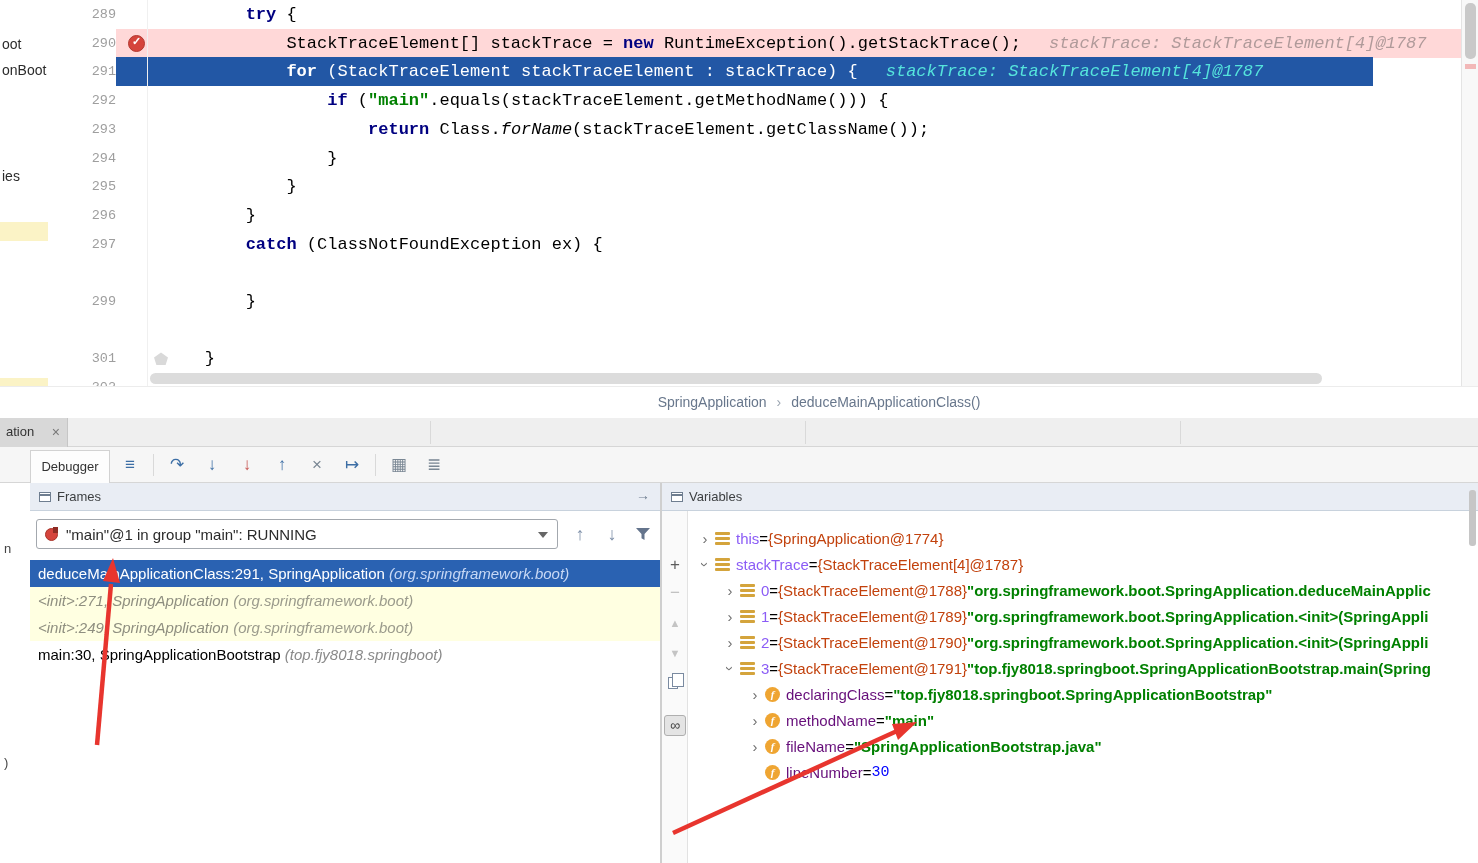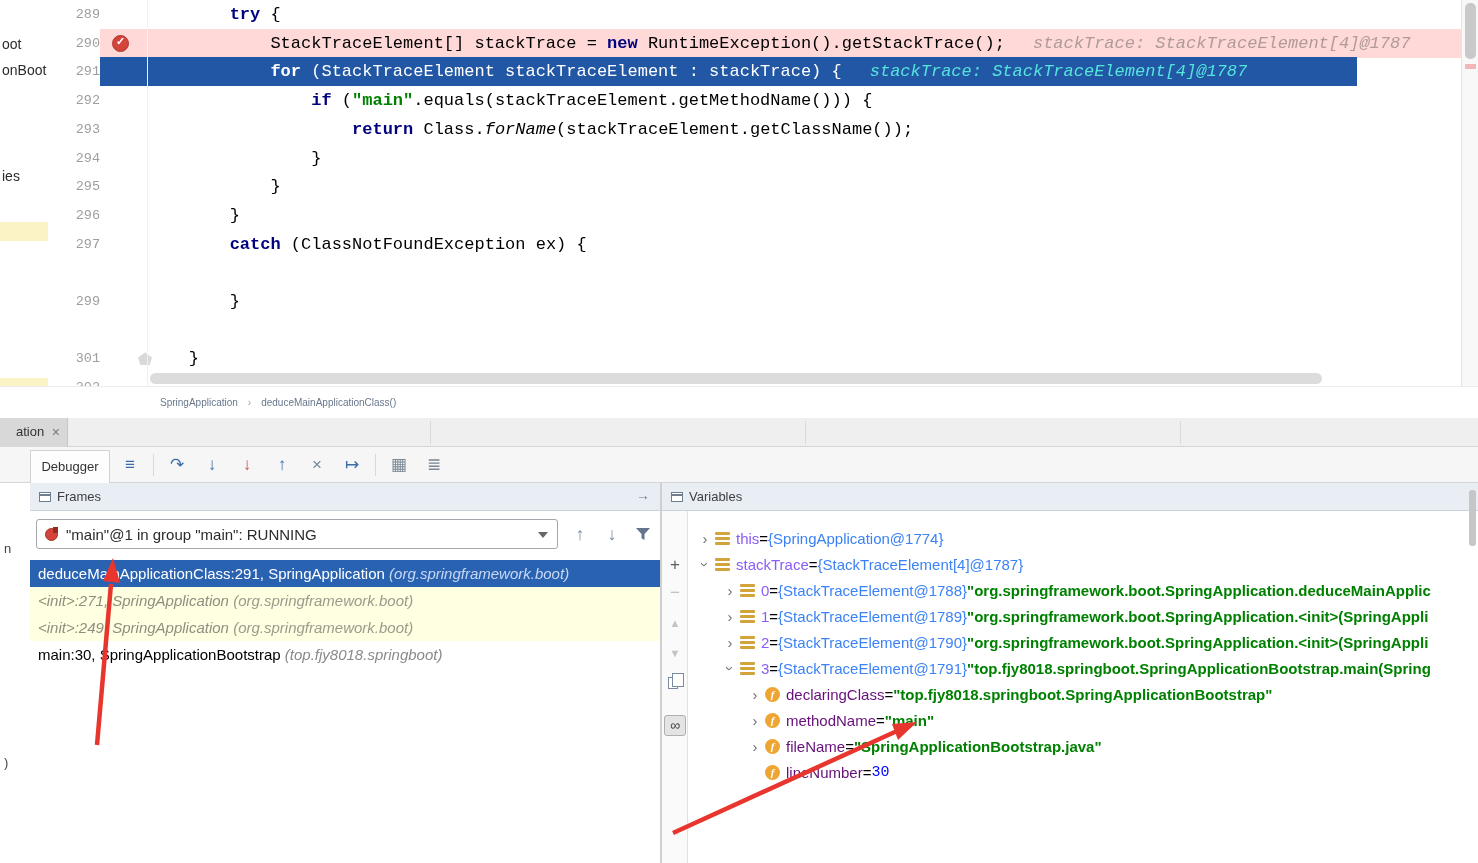--- a/index.html
+++ b/index.html
@@ -6,21 +6,21 @@
   html,body { width:1478px; height:863px; overflow:hidden; background:#fff;
               font-family:"Liberation Sans", sans-serif; }
   #app { position:relative; width:1478px; height:863px; background:#fff; }
 
   
   #editor { position:absolute; left:0; top:0; width:1478px; height:386px; background:#fff; overflow:hidden; }
   #left-strip { position:absolute; left:0; top:0; width:48px; height:386px; background:#fff; }
   #left-strip .frag { position:absolute; left:2px; font-size:14px; color:#2b2b2b; white-space:nowrap; }
   #left-strip .cream { position:absolute; left:0; width:48px; height:19px; background:#FBF3C6; }
 
-  #ed-lines { position:absolute; left:0; top:0; width:1362px; height:386px; }
+  #ed-lines { position:absolute; left:16px; top:0; width:1362px; height:386px; }
   .ed-row { position:absolute; left:0; width:1478px; height:29px; }
   .bg-bp   { position:absolute; left:100px; right:17px; top:0; height:100%; background:#FFD8D8; }
   .bg-exec { position:absolute; left:100px; width:1257px; top:0; height:100%; background:#2257A5; }
   .ed-num { position:absolute; left:48px; top:0; width:52px; text-align:right;
             font-family:"Liberation Mono", monospace; font-size:13.5px; color:#9E9E9E; line-height:29px; }
   .ed-iconzone { position:absolute; left:100px; top:0; width:48px; height:29px; }
   .ed-code { position:absolute; left:148px; top:0; right:17px; height:29px;
              font-family:"Liberation Mono", monospace; font-size:17px; line-height:29px;
              white-space:pre; overflow:hidden; }
   .ed-code .kw  { color:#000080; font-weight:bold; }
@@ -38,28 +38,28 @@
   .method-marker { position:absolute; left:38px; top:8px; width:14px; height:13px; background:#D9D9D9;
                    clip-path:polygon(50% 0, 100% 40%, 82% 100%, 18% 100%, 0 40%); }
   #ed-gutter-border { position:absolute; left:147px; top:0; width:1px; height:386px; background:#F0F0F0; }
   #ed-hscroll { position:absolute; left:150px; top:373px; width:1172px; height:11px; background:#DCDCDC; border-radius:6px; z-index:5; }
   #ed-vscroll { position:absolute; right:0; top:0; width:17px; height:386px; background:#F8F8F8; border-left:1px solid #E4E4E4; z-index:5; }
   #ed-vthumb  { position:absolute; left:3px; top:3px; width:11px; height:56px; background:#C9C9C9; border-radius:5px; }
   #ed-mark    { position:absolute; left:3px; top:64px; width:11px; height:5px; background:#F2B8B8; }
 
   
   #breadcrumb { position:absolute; left:0; top:386px; width:1478px; height:32px; background:#fff;
-                border-top:1px solid #ECECEC; line-height:31px; padding-left:160px; font-size:10px; }
+                border-top:1px solid #ECECEC; line-height:31px; padding-left:160px; font-size:14px;text-align:center; }
   .bc-item { color:#68778C; cursor:default; }
   .bc-sep  { color:#9AA4B0; margin:0 10px; }
 
   
   #tabstrip { position:absolute; left:0; top:418px; width:1478px; height:29px; background:#EFEFEF; border-bottom:1px solid #D6D6D6; }
   #partial-tab { position:absolute; left:0; top:0; width:68px; height:29px; background:#D8D8D8;
-                 border-right:1px solid #C6C6C6; line-height:28px; padding-left:16px; font-size:13px; color:#333; }
+                 border-right:1px solid #C6C6C6; line-height:28px; padding-left:6px; font-size:13px; color:#333; }
   .tab-close { position:absolute; right:7px; top:0; color:#777; font-size:14px; cursor:pointer; }
   .ts-sep { position:absolute; top:3px; width:1px; height:23px; background:#D9D9D9; }
 
   
   #dbg-toolbar { position:absolute; left:0; top:447px; width:1478px; height:36px; background:#F6F6F6; border-bottom:1px solid #D6D6D6; }
   #debugger-tab { position:absolute; left:30px; top:3px; width:80px; height:33px; background:#FDFDFD;
                   border:1px solid #D2D2D2; border-bottom:none; text-align:center; line-height:31px; font-size:13px; color:#333; }
   #toolbar-icons { position:absolute; left:118px; top:0; height:36px; display:flex; align-items:center; gap:11px; }
   .tb-ic { width:24px; height:24px; text-align:center; line-height:24px; font-size:17px; cursor:pointer; }
   .ic-blue { color:#3C6EA5; } .ic-red { color:#C75450; font-weight:bold; } .ic-gray { color:#7A8794; }
@@ -114,21 +114,21 @@
   .vchev.down { transform:rotate(90deg); }
   .vchev.none { visibility:hidden; }
   .bars-icon { width:15px; height:13px; margin:0 6px 0 2px; flex-shrink:0; display:flex; flex-direction:column; gap:2px; }
   .bars-icon div { height:3px; background:#D4A43C; border-radius:1px; }
   .f-icon { width:15px; height:15px; margin:0 6px 0 2px; flex-shrink:0; border-radius:50%; background:#EFA532;
             color:#fff; font-size:11px; font-style:italic; font-weight:bold; text-align:center; line-height:15px;
             font-family:"Liberation Serif", serif; }
   .vlocal { color:#8b5cf6; }
   .vfield { color:#660E7A; }
   .veq  { color:#000; }
-  .vref { color:#3b82f6; }
+  .vref { color:#c2410c; }
   .vstr { color:#008000; font-weight:bold; }
   .vnum { color:#0000FF;font-family:Liberation Mono, monospace; }
   #vars-scroll-thumb { position:absolute; left:1469px; top:7px; width:7px; height:56px; background:#C6C6C6; border-radius:3px; }
   .side-frag { position:absolute; left:4px; font-size:13px; color:#444; }
 
   #arrows { position:absolute; left:0; top:0; width:1478px; height:863px; z-index:50; pointer-events:none; }
 </style>
 </head>
 <body>
 

